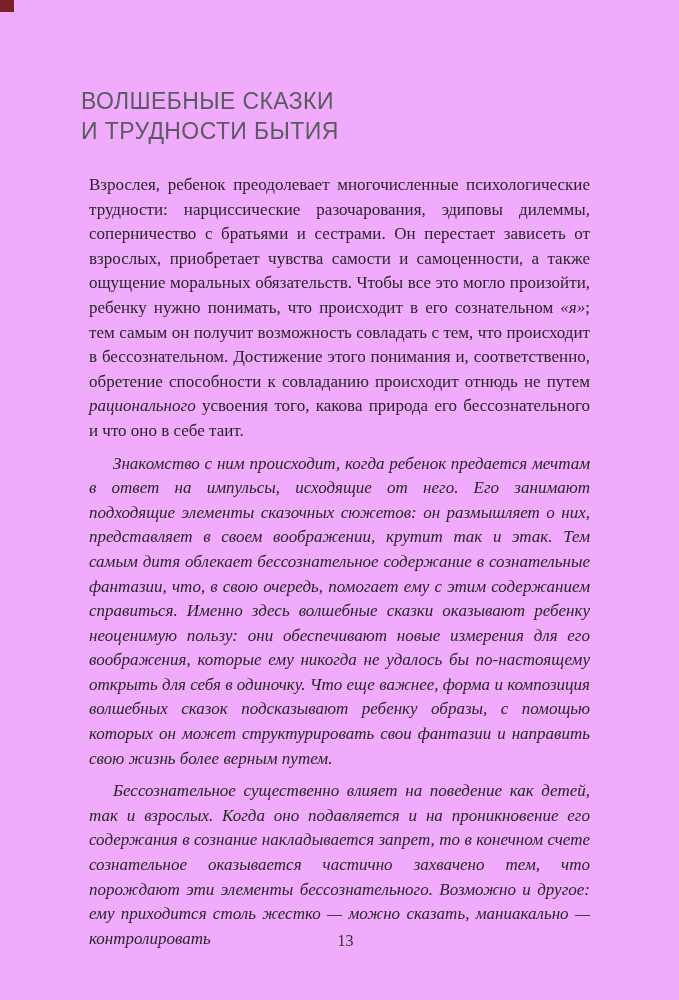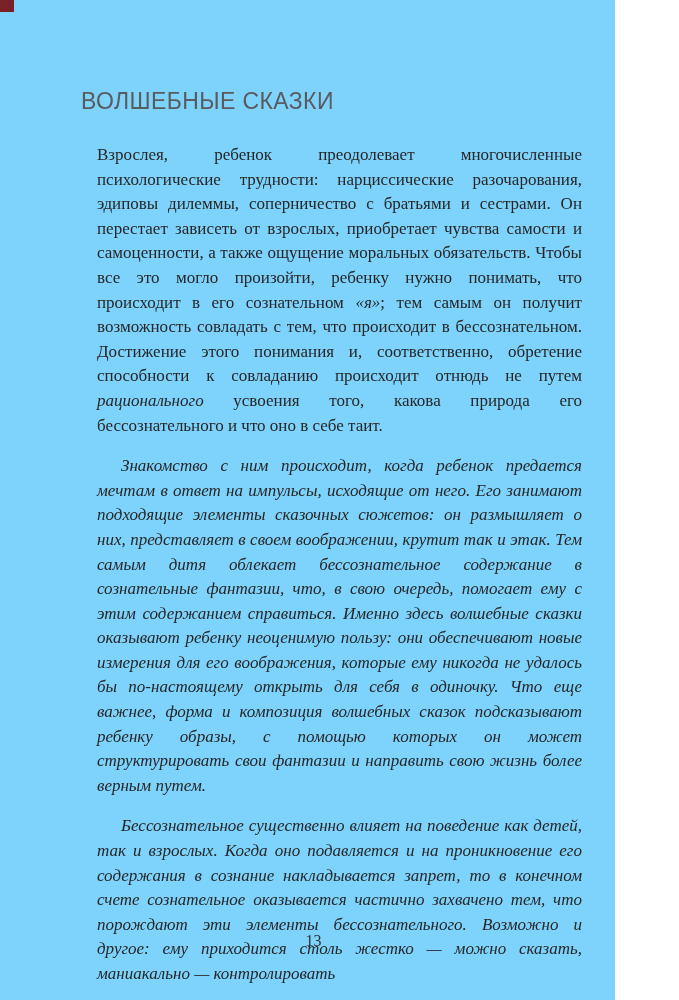--- a/index.html
+++ b/index.html
@@ -7,23 +7,23 @@
     padding: 0;
   }
   body {
     width: 679px;
     height: 1000px;
     background: #ffffff;
     overflow: hidden;
   }
   .page {
     position: relative;
-    width: 615px;
+    width: 679px;
     height: 1000px;
-    background: #7dd3fc;
+    background: #f0abfc;
     font-family: "Liberation Serif", serif;
   }
   .corner-mark {
     position: absolute;
     top: 0;
     left: 0;
     width: 14px;
     height: 12px;
     background: #7a2027;
   }
@@ -44,21 +44,21 @@
   }
   .body-text {
     font-size: 17px;
     line-height: 24.6px;
     color: #262626;
     text-align: justify;
     hyphens: auto;
     -webkit-hyphens: auto;
   }
   .para {
-    margin: 16px;
+    margin: 8px;
     padding: 0;
   }
   .para.indent {
     text-indent: 24px;
     font-style: italic;
   }
   .em {
     font-style: italic;
   }
   .page-number {
@@ -74,20 +74,21 @@
 </style>
 </head>
 <body>
 
 <div class="page">
   <div class="corner-mark"></div>
 
   <div class="content">
     <h1 class="chapter-title">
       <span>ВОЛШЕБНЫЕ СКАЗКИ</span><br>
+      <span>И ТРУДНОСТИ БЫТИЯ</span>
     </h1>
 
     <div class="body-text">
         <p class="para"><span>Взрослея, ребенок преодолевает многочисленные психологические трудности: нарциссические разочарования, эдиповы дилеммы, соперничество с братьями и сестрами. Он перестает зависеть от взрослых, приобретает чувства самости и самоценности, а также ощущение моральных обязательств. Чтобы все это могло произойти, ребенку нужно понимать, что происходит в его сознательном </span><span class="em">«я»</span><span>; тем самым он получит возможность совладать с тем, что происходит в бессознательном. Достижение этого понимания и, соответственно, обретение способности к совладанию происходит отнюдь не путем </span><span class="em">рационального</span><span> усвоения того, какова природа его бессознательного и что оно в себе таит.</span></p>
         <p class="para indent"><span>Знакомство с ним происходит, когда ребенок предается мечтам в ответ на импульсы, исходящие от него. Его занимают подходящие элементы сказочных сюжетов: он размышляет о них, представляет в своем воображении, крутит так и этак. Тем самым дитя облекает бессознательное содержание в сознательные фантазии, что, в свою очередь, помогает ему с этим содержанием справиться. Именно здесь волшебные сказки оказывают ребенку неоценимую пользу: они обеспечивают новые измерения для его воображения, которые ему никогда не удалось бы по-настоящему открыть для себя в одиночку. Что еще важнее, форма и композиция волшебных сказок подсказывают ребенку образы, с помощью которых он может структурировать свои фантазии и направить свою жизнь более верным путем.</span></p>
         <p class="para indent"><span>Бессознательное существенно влияет на поведение как детей, так и взрослых. Когда оно подавляется и на проникновение его содержания в сознание накладывается запрет, то в конечном счете сознательное оказывается частично захвачено тем, что порождают эти элементы бессознательного. Возможно и другое: ему приходится столь жестко — можно сказать, маниакально — контролировать</span></p>
       </div>
   </div>
 
   <div class="page-number">13</div>

